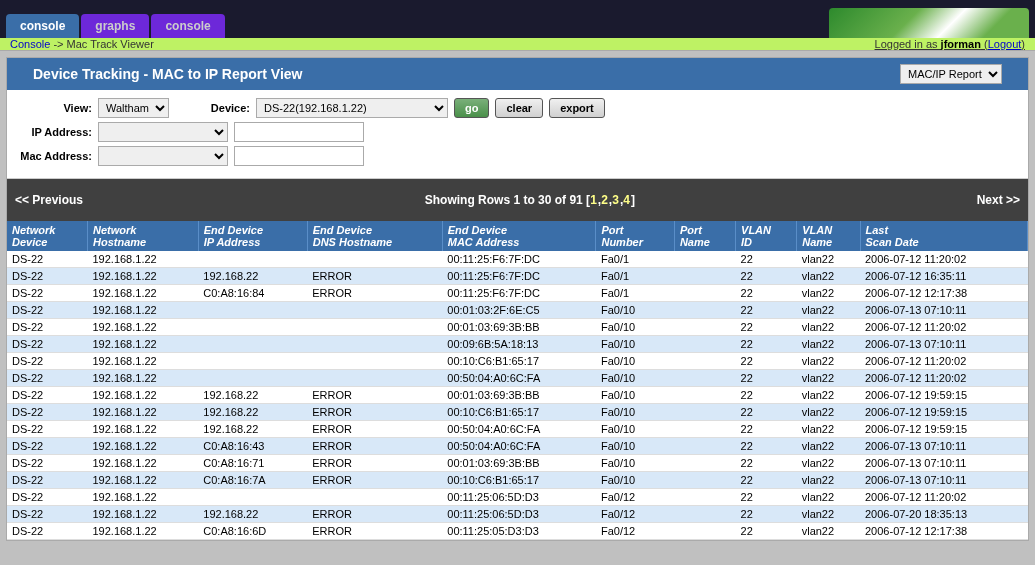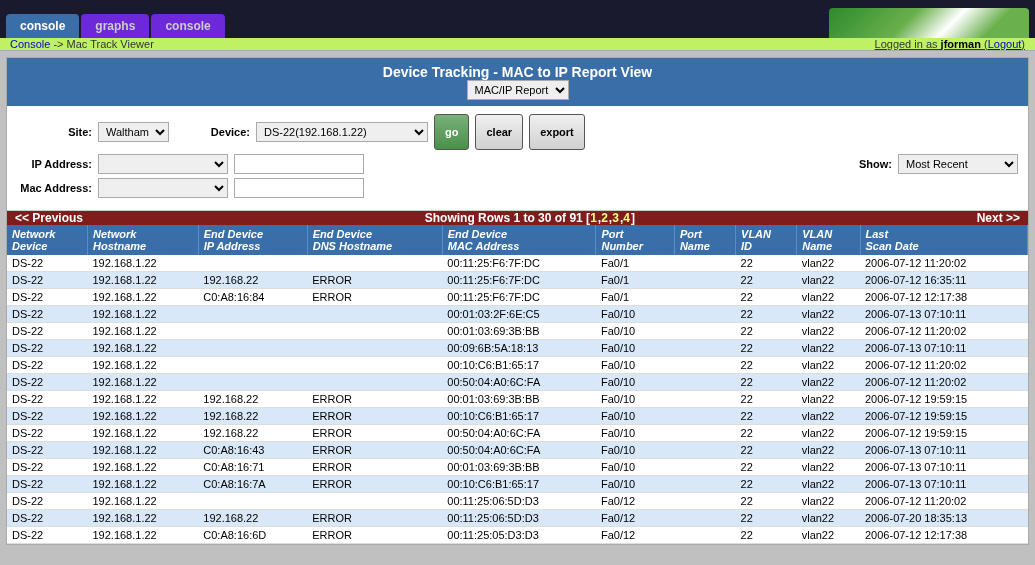--- a/index.html
+++ b/index.html
@@ -17,34 +17,34 @@
     .breadcrumb { color: #333; font-size: 11px; }
     .breadcrumb a { color: #0000cc; text-decoration: none; }
     .login-info { font-size: 11px; color: #333; text-decoration: underline; }
     .login-info b { color: #000; }
     .login-info a { color: #0000cc; }
 
     
     .main-content { background: #fff; margin: 6px; border: 1px solid #aaa; padding: 0; }
 
     
-    .panel-header { background: #3a6ea8; color: #fff; font-size: 14px; font-weight: bold; padding: 6px 26px; display: flex; justify-content: space-between; align-items: center; flex-direction: column; }
+    .panel-header { background: #3a6ea8; color: #fff; font-size: 14px; font-weight: bold; padding: 6px 26px; display: flex; justify-content: space-between; align-items: center; }
     .report-select { font-size: 11px; }
 
     
     .form-area { padding: 8px 10px; border-bottom: 1px solid #ccc; }
     .form-row { display: flex; align-items: center; margin-bottom: 4px; gap: 6px; }
     .form-label { font-size: 11px; font-weight: bold; min-width: 75px; text-align: right; }
     select, input[type="text"] { font-size: 11px; border: 1px solid #aaa; padding: 1px 3px; height: 20px; }
-    .btn { font-size: 11px; padding: 2px 10px; cursor: pointer; border: 1px solid #555; border-radius: 3px; background: linear-gradient(to bottom, #f0f0f0, #d0d0d0); height: 36px; font-weight: bold; }
+    .btn { font-size: 11px; padding: 2px 10px; cursor: pointer; border: 1px solid #555; border-radius: 3px; background: linear-gradient(to bottom, #f0f0f0, #d0d0d0); height: 20px; font-weight: bold; }
     .btn-go { background: linear-gradient(to bottom, #7ab07a, #4a904a); color: #fff; }
 
     
     .table-section { }
-    .table-nav-row { background: #7f1d1d; color: #fff; display: flex; justify-content: space-between; align-items: center; padding: 0 8px; font-size: 12px; font-weight: bold; }
+    .table-nav-row { background: #404040; color: #fff; display: flex; justify-content: space-between; align-items: center; padding: 14px 8px; font-size: 12px; font-weight: bold; }
     .nav-link { color: #fff; font-weight: bold; }
     .page-info { color: #fff; font-size: 12px; }
     .page-info a { color: #ffff88; text-decoration: none; font-weight: bold; }
 
     
     table { width: 100%; border-collapse: collapse; font-size: 11px; }
     thead tr { background: #3a6ea8; color: #fff; }
     thead th { padding: 3px 5px; text-align: left; border-right: 1px solid #5a8ec8; font-size: 11px; font-weight: bold; vertical-align: top; font-style: italic; }
     tbody tr:nth-child(even) { background: #d8e8f8; }
     tbody tr:nth-child(odd) { background: #fff; }
@@ -80,44 +80,37 @@
   <div class="panel-header">
     <span>Device Tracking - MAC to IP Report View</span>
     <select class="report-select">
       <option>MAC/IP Report</option>
     </select>
   </div>
 
   <div class="form-area">
 
     <div class="form-row">
-      <span class="form-label">Site:</span>
+      <span class="form-label">View:</span>
       <select>
         <option>Waltham</option>
       </select>
       <span class="form-label">Device:</span>
-      <select style="width:172px">
+      <select style="width:192px">
         <option>DS-22(192.168.1.22)</option>
       </select>
       <button class="btn btn-go">go</button>
       <button class="btn">clear</button>
       <button class="btn">export</button>
     </div>
 
     <div class="form-row">
       <span class="form-label">IP Address:</span>
       <select style="width:130px"><option></option></select>
       <input type="text" style="width: 130px;">
-      <div class="form-right-group">
-        <span class="form-label">Show:</span>
-        <select style="width:120px">
-          <option>Most Recent</option>
-          <option>All</option>
-        </select>
-      </div>
     </div>
 
     <div class="form-row">
       <span class="form-label">Mac Address:</span>
       <select style="width:130px"><option></option></select>
       <input type="text" style="width: 130px;">
     </div>
 
   </div>
 

